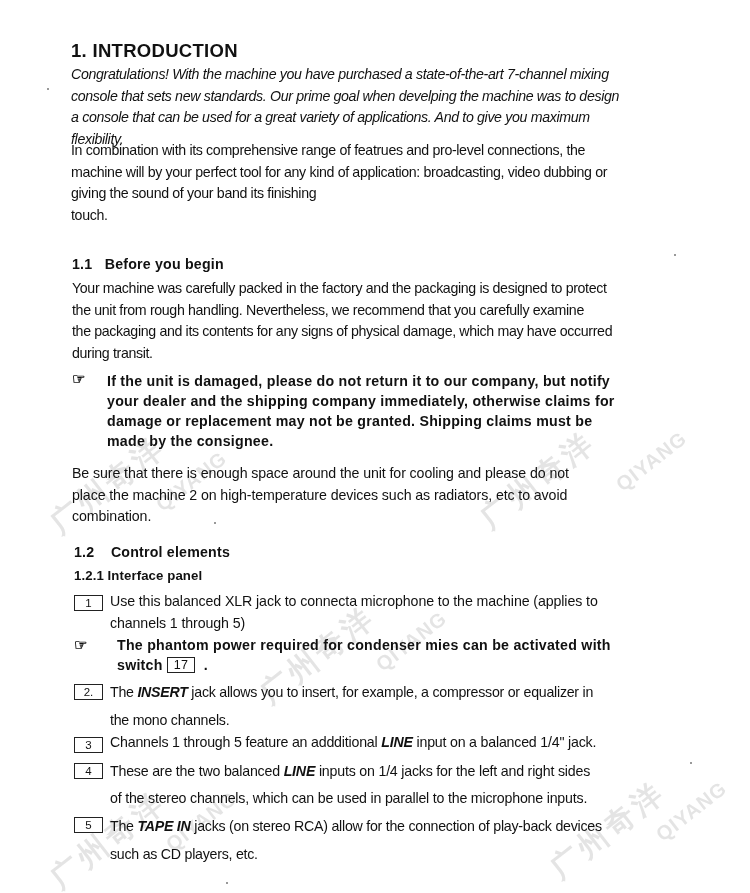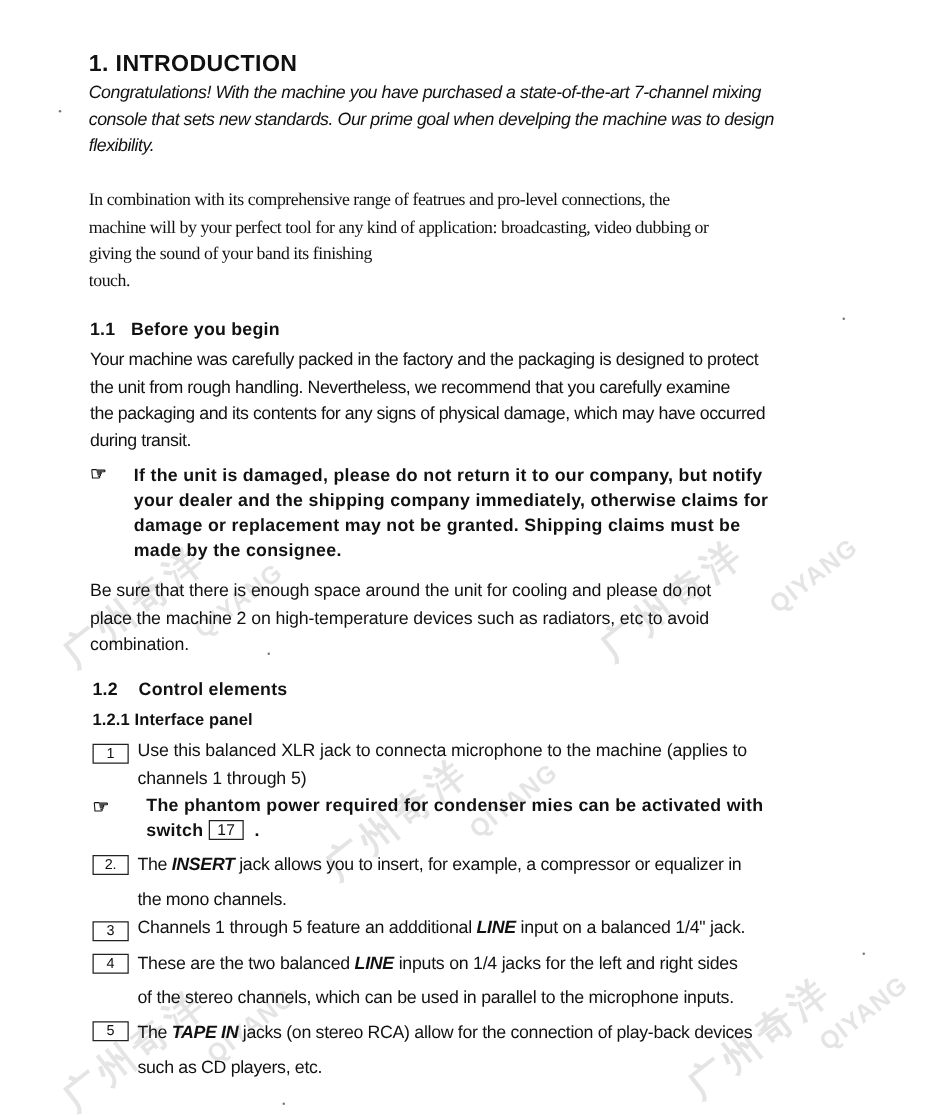--- a/index.html
+++ b/index.html
@@ -53,24 +53,25 @@
   <div class="speck" style="left:674px; top:254px;"></div>
   <div class="speck" style="left:214px; top:522px;"></div>
   <div class="speck" style="left:690px; top:762px;"></div>
   <div class="speck" style="left:226px; top:882px;"></div>
 
   <div class="abs h1" style="left:71px; top:40px;">1. INTRODUCTION</div>
 
   <div class="abs body" style="left:71px; top:64px;font-style:italic;">
     <span class="line">Congratulations! With the machine you have purchased a state-of-the-art 7-channel mixing</span>
     <span class="line">console that sets new standards. Our prime goal when develping the machine was to design</span>
+    <span class="line">a console that can be used for a great variety of applications. And to give you maximum</span>
     <span class="line">flexibility.</span>
   </div>
 
-  <div class="abs body" style="left:71px; top:150px;font-family:Liberation Serif, serif;">
+  <div class="abs body" style="left:71px; top:140px;">
     <span class="line">In combination with its comprehensive range of featrues and pro-level connections, the</span>
     <span class="line">machine will by your perfect tool for any kind of application: broadcasting, video dubbing or</span>
     <span class="line">giving the sound of your band its finishing</span>
     <span class="line">touch.</span>
   </div>
 
   <div class="abs h2" style="left:72px; top:256px; white-space:pre;">1.1   Before you begin</div>
 
   <div class="abs body" style="left:72px; top:278px;">
     <span class="line">Your machine was carefully packed in the factory and the packaging is designed to protect</span>

